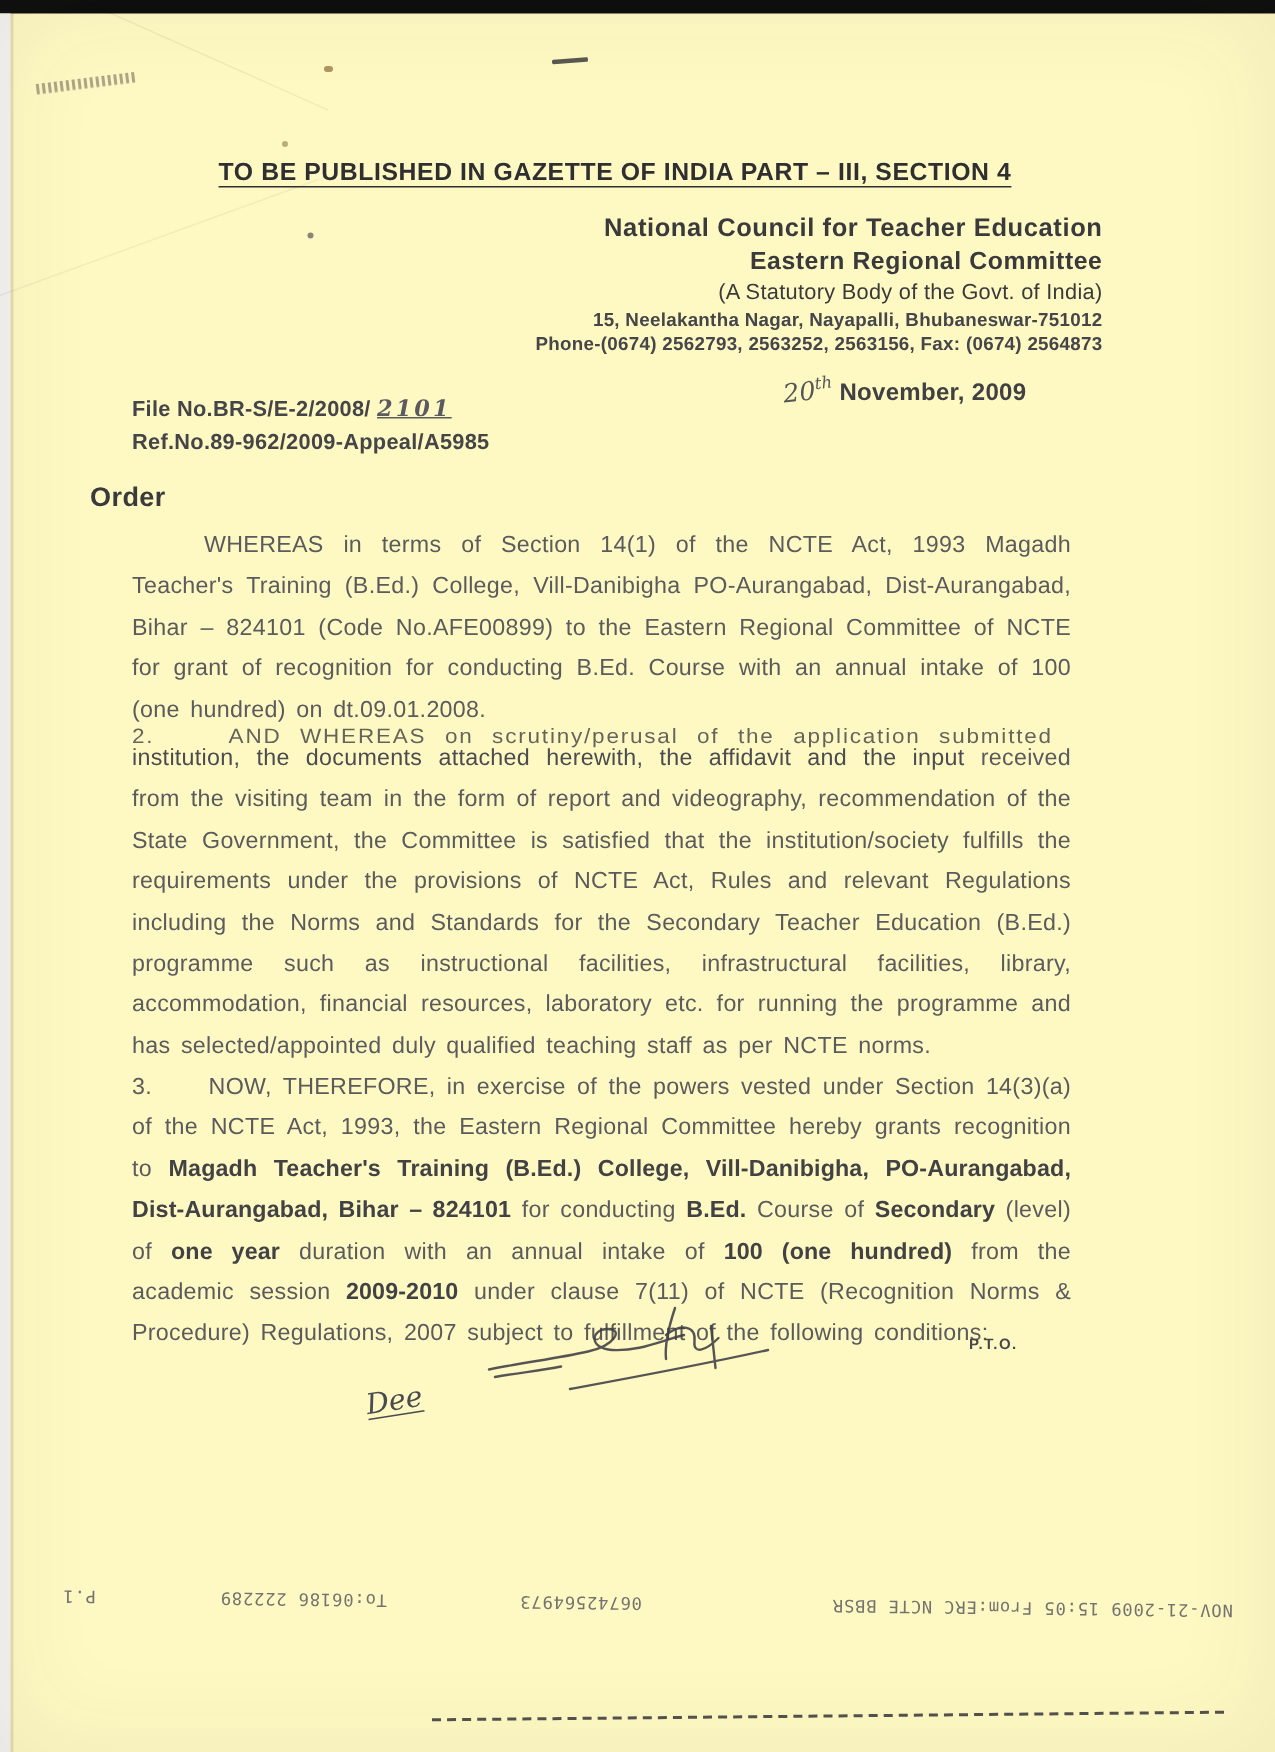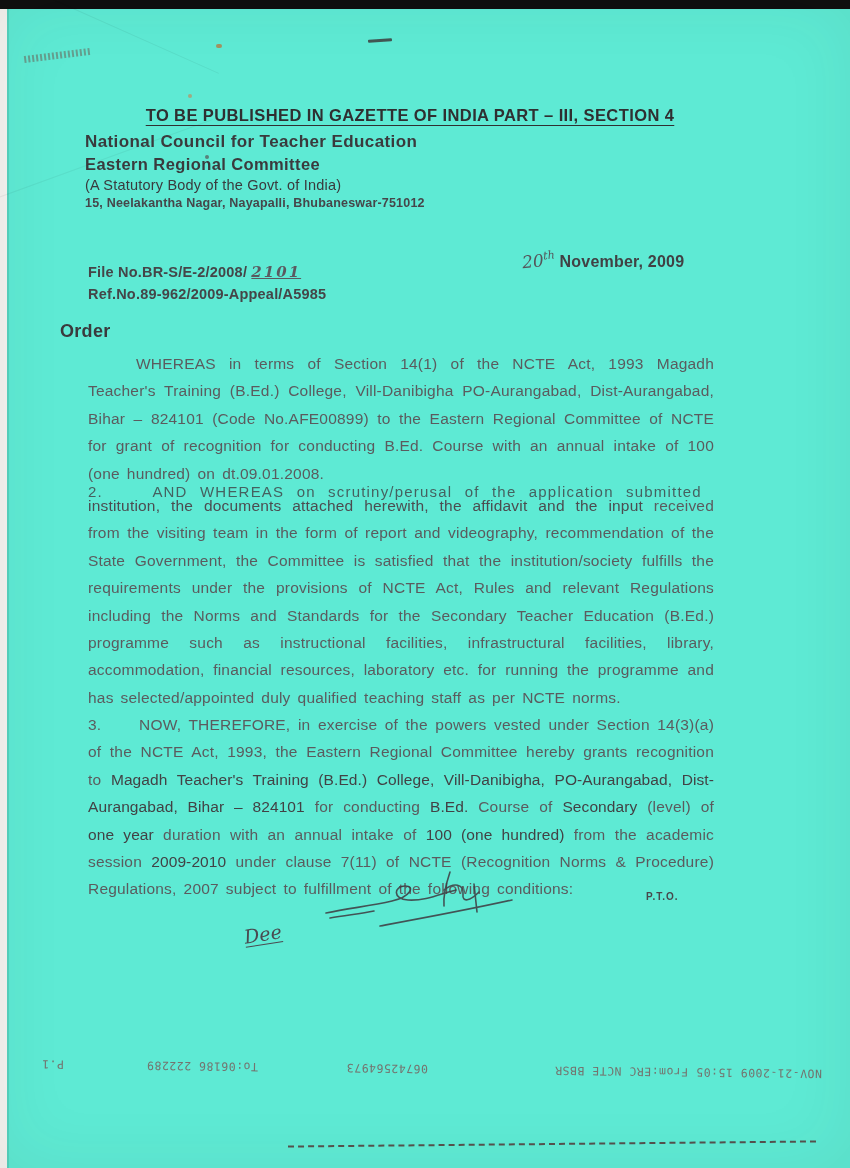--- a/index.html
+++ b/index.html
@@ -1,18 +1,18 @@
 <!DOCTYPE html>
 <html><head>
 <meta charset="utf-8">
 <style>
   html,body{margin:0;padding:0;background:#d9d7d3;}
   .canvas{
     position:relative;width:850px;height:1168px;overflow:hidden;
-    background:#5eead4;
+    background:#fef9c3;
     font-family:"Liberation Sans",sans-serif;
   }
   
   .scan-bar{position:absolute;left:0;top:0;width:850px;height:9px;background:#0e0e0e;}
   .paper-shade{position:absolute;inset:0;box-shadow:inset 0 0 70px rgba(60,55,45,.07);pointer-events:none;}
   .paper-edge-left{position:absolute;left:7px;top:9px;bottom:0;width:2px;background:rgba(0,0,0,.10);}
   .paper-edge-col{position:absolute;left:0;top:9px;bottom:0;width:7px;background:#f4f3f0;}
   .fold-a{position:absolute;left:-30px;top:20px;width:260px;height:1px;background:rgba(0,0,0,.06);transform:rotate(24deg);}
   .fold-b{position:absolute;left:-20px;top:160px;width:240px;height:1px;background:rgba(0,0,0,.05);transform:rotate(-20deg);}
 
@@ -22,21 +22,21 @@
     background:repeating-linear-gradient(90deg,#6b6257 0 2px,transparent 2px 4px);}
   .speck1{position:absolute;left:216px;top:44px;width:6px;height:4px;background:#a98a55;border-radius:2px;opacity:.9;}
   .speck2{position:absolute;left:188px;top:94px;width:4px;height:4px;background:#b09a6d;border-radius:2px;opacity:.8;}
   .topdash{position:absolute;left:368px;top:39px;width:24px;height:3px;background:#3d3d3d;transform:rotate(-4deg);border-radius:1px;opacity:.85;}
 
   .title{
     position:absolute;left:60px;top:106px;width:700px;text-align:center;
     font-size:16.5px;font-weight:700;letter-spacing:.4px;color:#2f2f31;
     text-decoration:underline;text-underline-offset:4px;
   }
-  .org{position:absolute;left:85px;top:130px;width:650px;text-align:left;color:#3a3a3d;}
+  .org{position:absolute;left:85px;top:140px;width:650px;text-align:right;color:#3a3a3d;}
   .org .name{font-size:17px;font-weight:700;letter-spacing:.4px;line-height:23px;}
   .org .committee{font-size:16.5px;font-weight:700;letter-spacing:.4px;line-height:22px;}
   .org .statutory{font-size:14.5px;font-weight:400;letter-spacing:.2px;line-height:20px;}
   .org .addr,.org .phone{font-size:12.5px;font-weight:700;letter-spacing:.2px;line-height:16px;color:#46464a;}
   .org-dot{position:absolute;left:205px;top:155px;width:4px;height:4px;background:#555;border-radius:50%;opacity:.7;}
 
   .refs{position:absolute;left:88px;top:261px;color:#454548;font-size:14.5px;font-weight:600;letter-spacing:.2px;line-height:22px;}
   .dateline{position:absolute;left:522px;top:250px;color:#454548;white-space:nowrap;}
   .hand-20{font-family:"DejaVu Serif",serif;font-style:italic;font-size:17px;color:#55555a;display:inline-block;transform:rotate(-6deg);}
   .hand-th{font-family:"DejaVu Serif",serif;font-style:italic;font-size:11px;vertical-align:super;color:#55555a;}
@@ -44,21 +44,21 @@
   .hand-2101{font-family:"DejaVu Serif",serif;font-style:italic;font-size:15px;color:#5a5a60;letter-spacing:2px;text-decoration:underline;}
 
   .order-head{position:absolute;left:60px;top:321px;width:640px;
     font-size:18px;font-weight:700;letter-spacing:.3px;color:#3a3a3d;}
 
   .para{position:absolute;left:88px;width:626px;text-align:justify;
     font-size:15.5px;line-height:27.4px;letter-spacing:.2px;word-spacing:2.5px;color:#5b5b5e;}
   .p1{top:350px;text-indent:48px;}
   .p2{top:492px;}
   .p3{top:711px;}
-  .para b,.para .bold{font-weight:400;color:#424245;letter-spacing:.1px;margin-top:36px;}
+  .para b,.para .bold{font-weight:700;color:#424245;letter-spacing:.1px;margin-top:36px;}
   .smudge{filter:blur(.35px);color:#4c4c50;}
   .ghost{
     position:absolute;left:0;top:-14px;width:100%;white-space:nowrap;overflow:hidden;
     font-size:15px;letter-spacing:1.2px;word-spacing:7px;color:#3f3f43;
     opacity:.8;filter:blur(.45px);transform:scaleY(.92);
   }
 
   .pto{position:absolute;left:646px;top:891px;font-size:10px;font-weight:600;letter-spacing:1px;color:#48484c;}
   .signature{position:absolute;left:322px;top:866px;}
   .hand-dee{position:absolute;left:244px;top:923px;font-family:"DejaVu Serif",serif;font-style:italic;
@@ -87,20 +87,21 @@
   <div class="topdash"></div>
 
   <div class="title">TO BE PUBLISHED IN GAZETTE OF INDIA PART – III, SECTION 4</div>
 
   <div class="org-dot"></div>
   <div class="org">
     <div class="name">National Council for Teacher Education</div>
     <div class="committee">Eastern Regional Committee</div>
     <div class="statutory">(A Statutory Body of the Govt. of India)</div>
     <div class="addr">15, Neelakantha Nagar, Nayapalli, Bhubaneswar-751012</div>
+    <div class="phone">Phone-(0674) 2562793, 2563252, 2563156, Fax: (0674) 2564873</div>
   </div>
 
   <div class="refs">
     <div><span>File No.BR-S/E-2/2008/</span> <span class="hand-2101">2101</span></div>
     <div>Ref.No.89-962/2009-Appeal/A5985</div>
   </div>
 
   <div class="dateline">
     <span class="hand-20"><span>20</span><span class="hand-th">th</span></span>
     <span class="date-typed">November, 2009</span>

